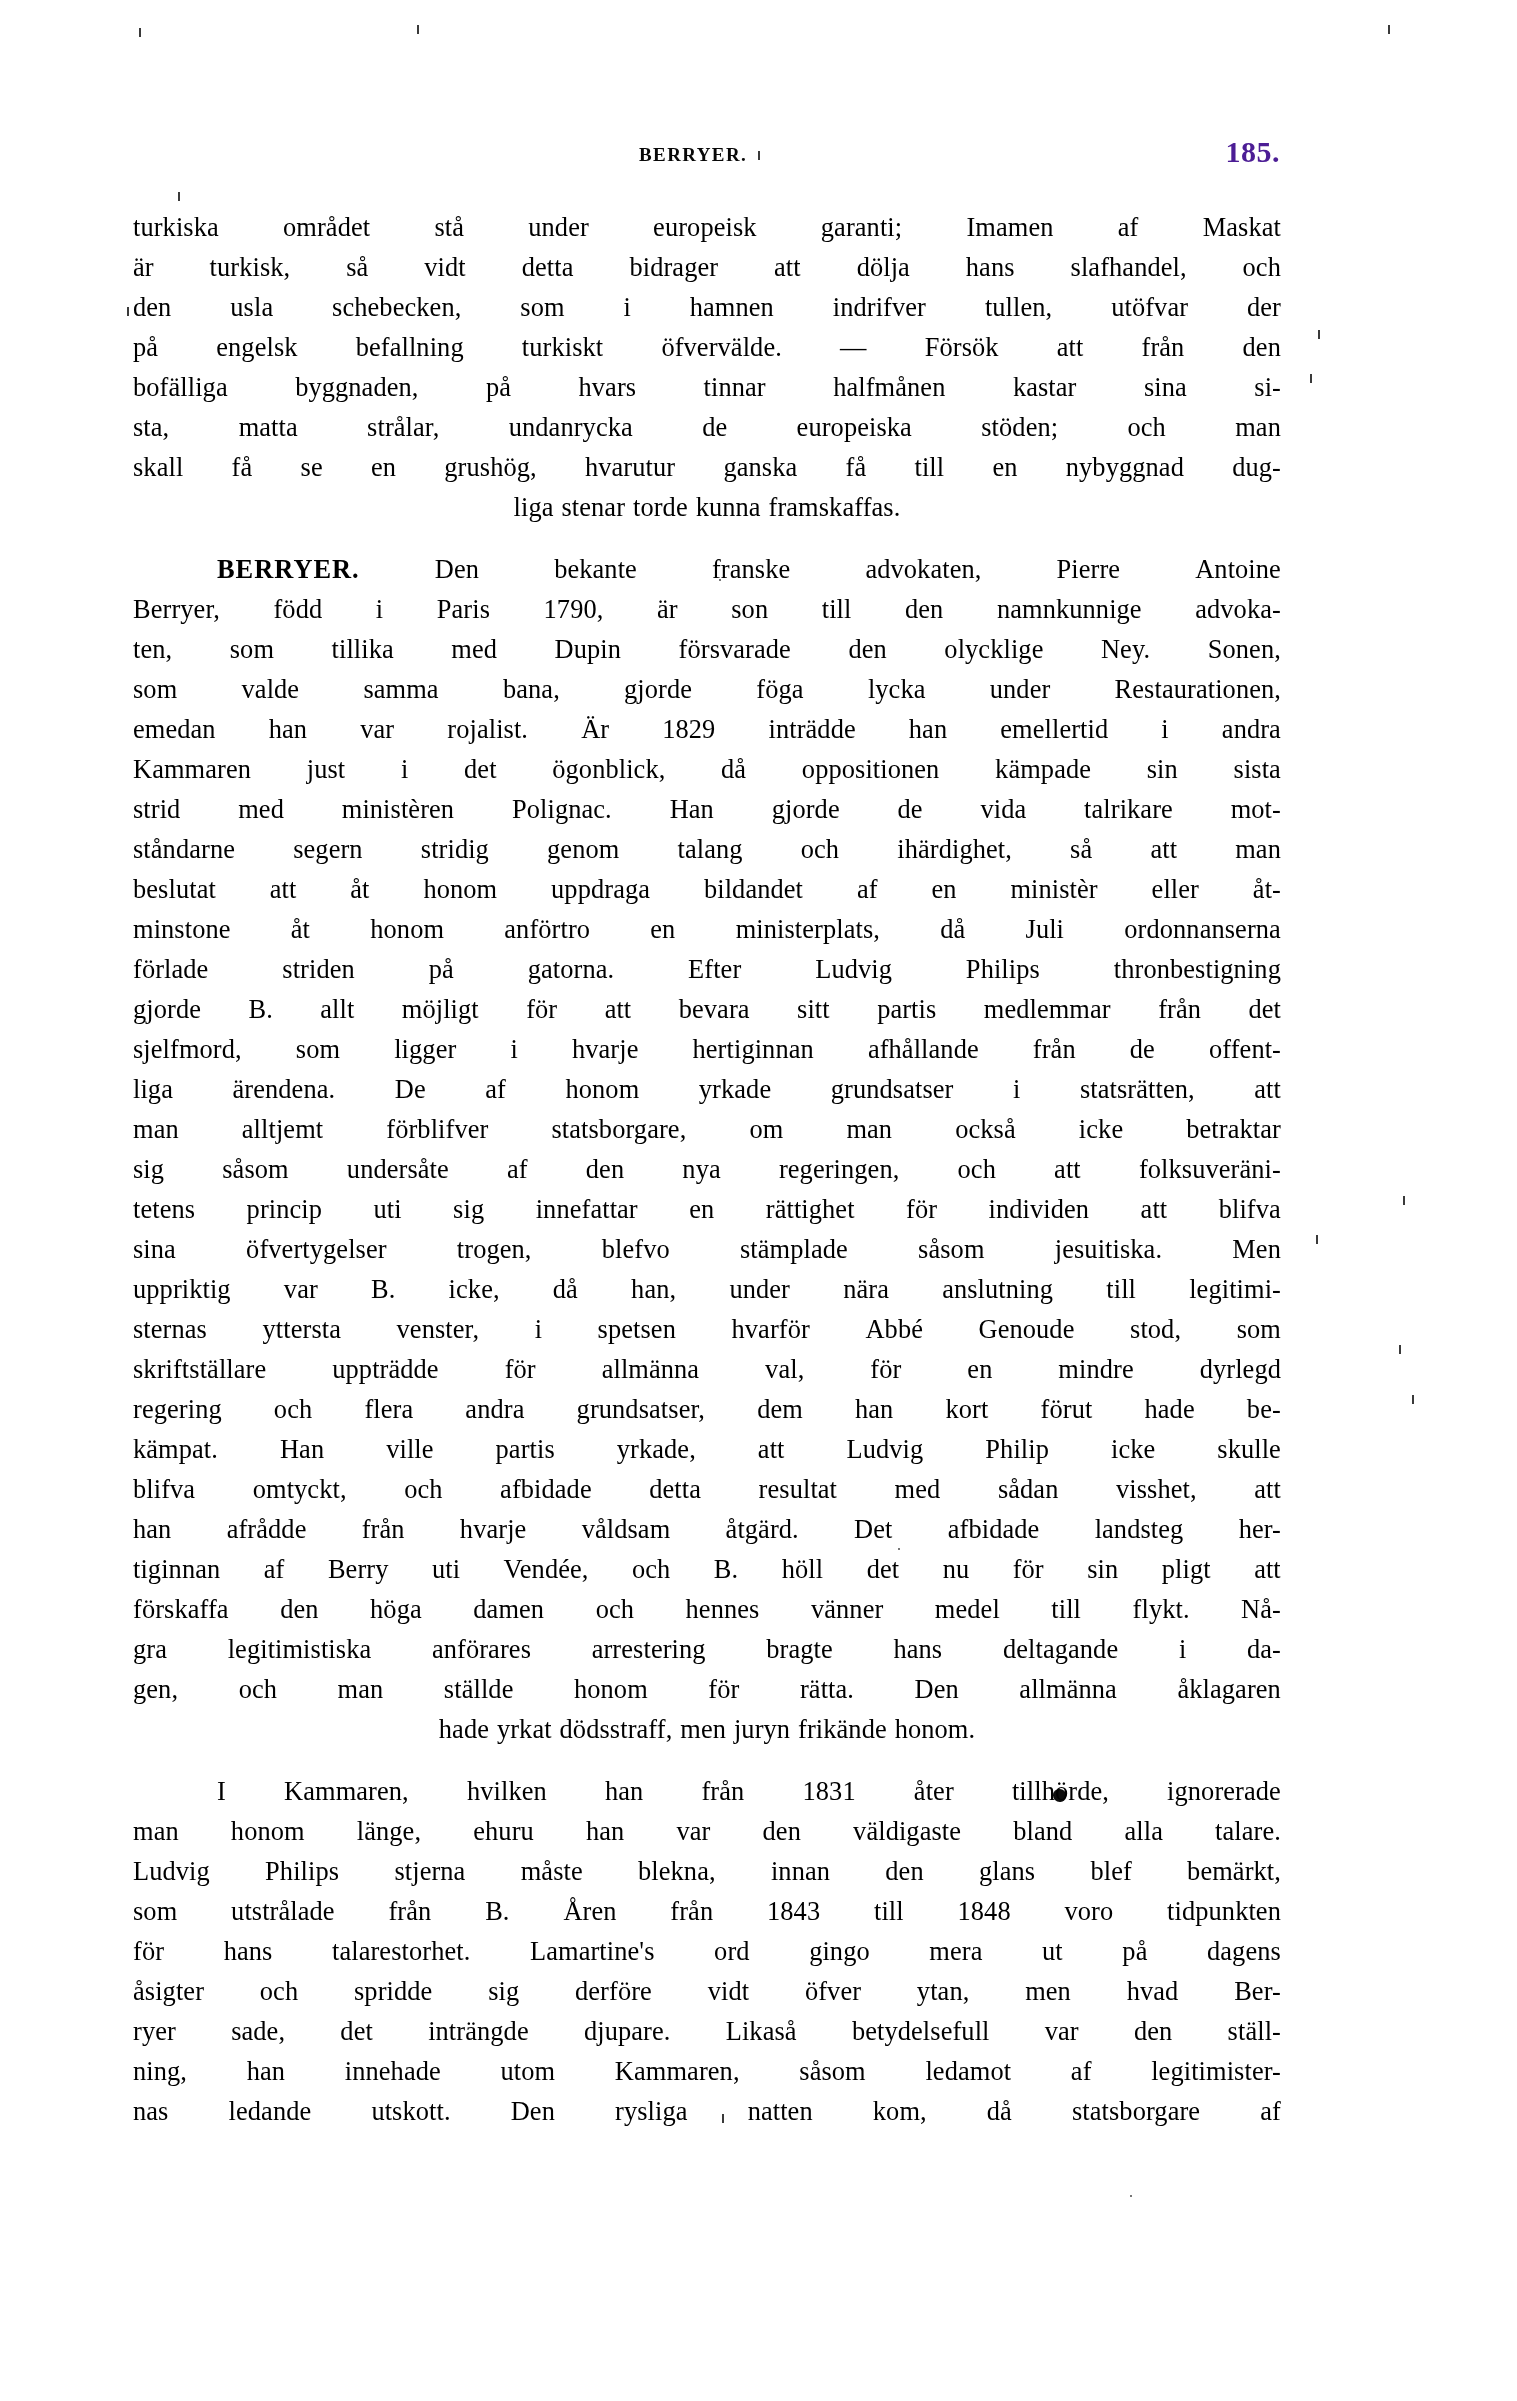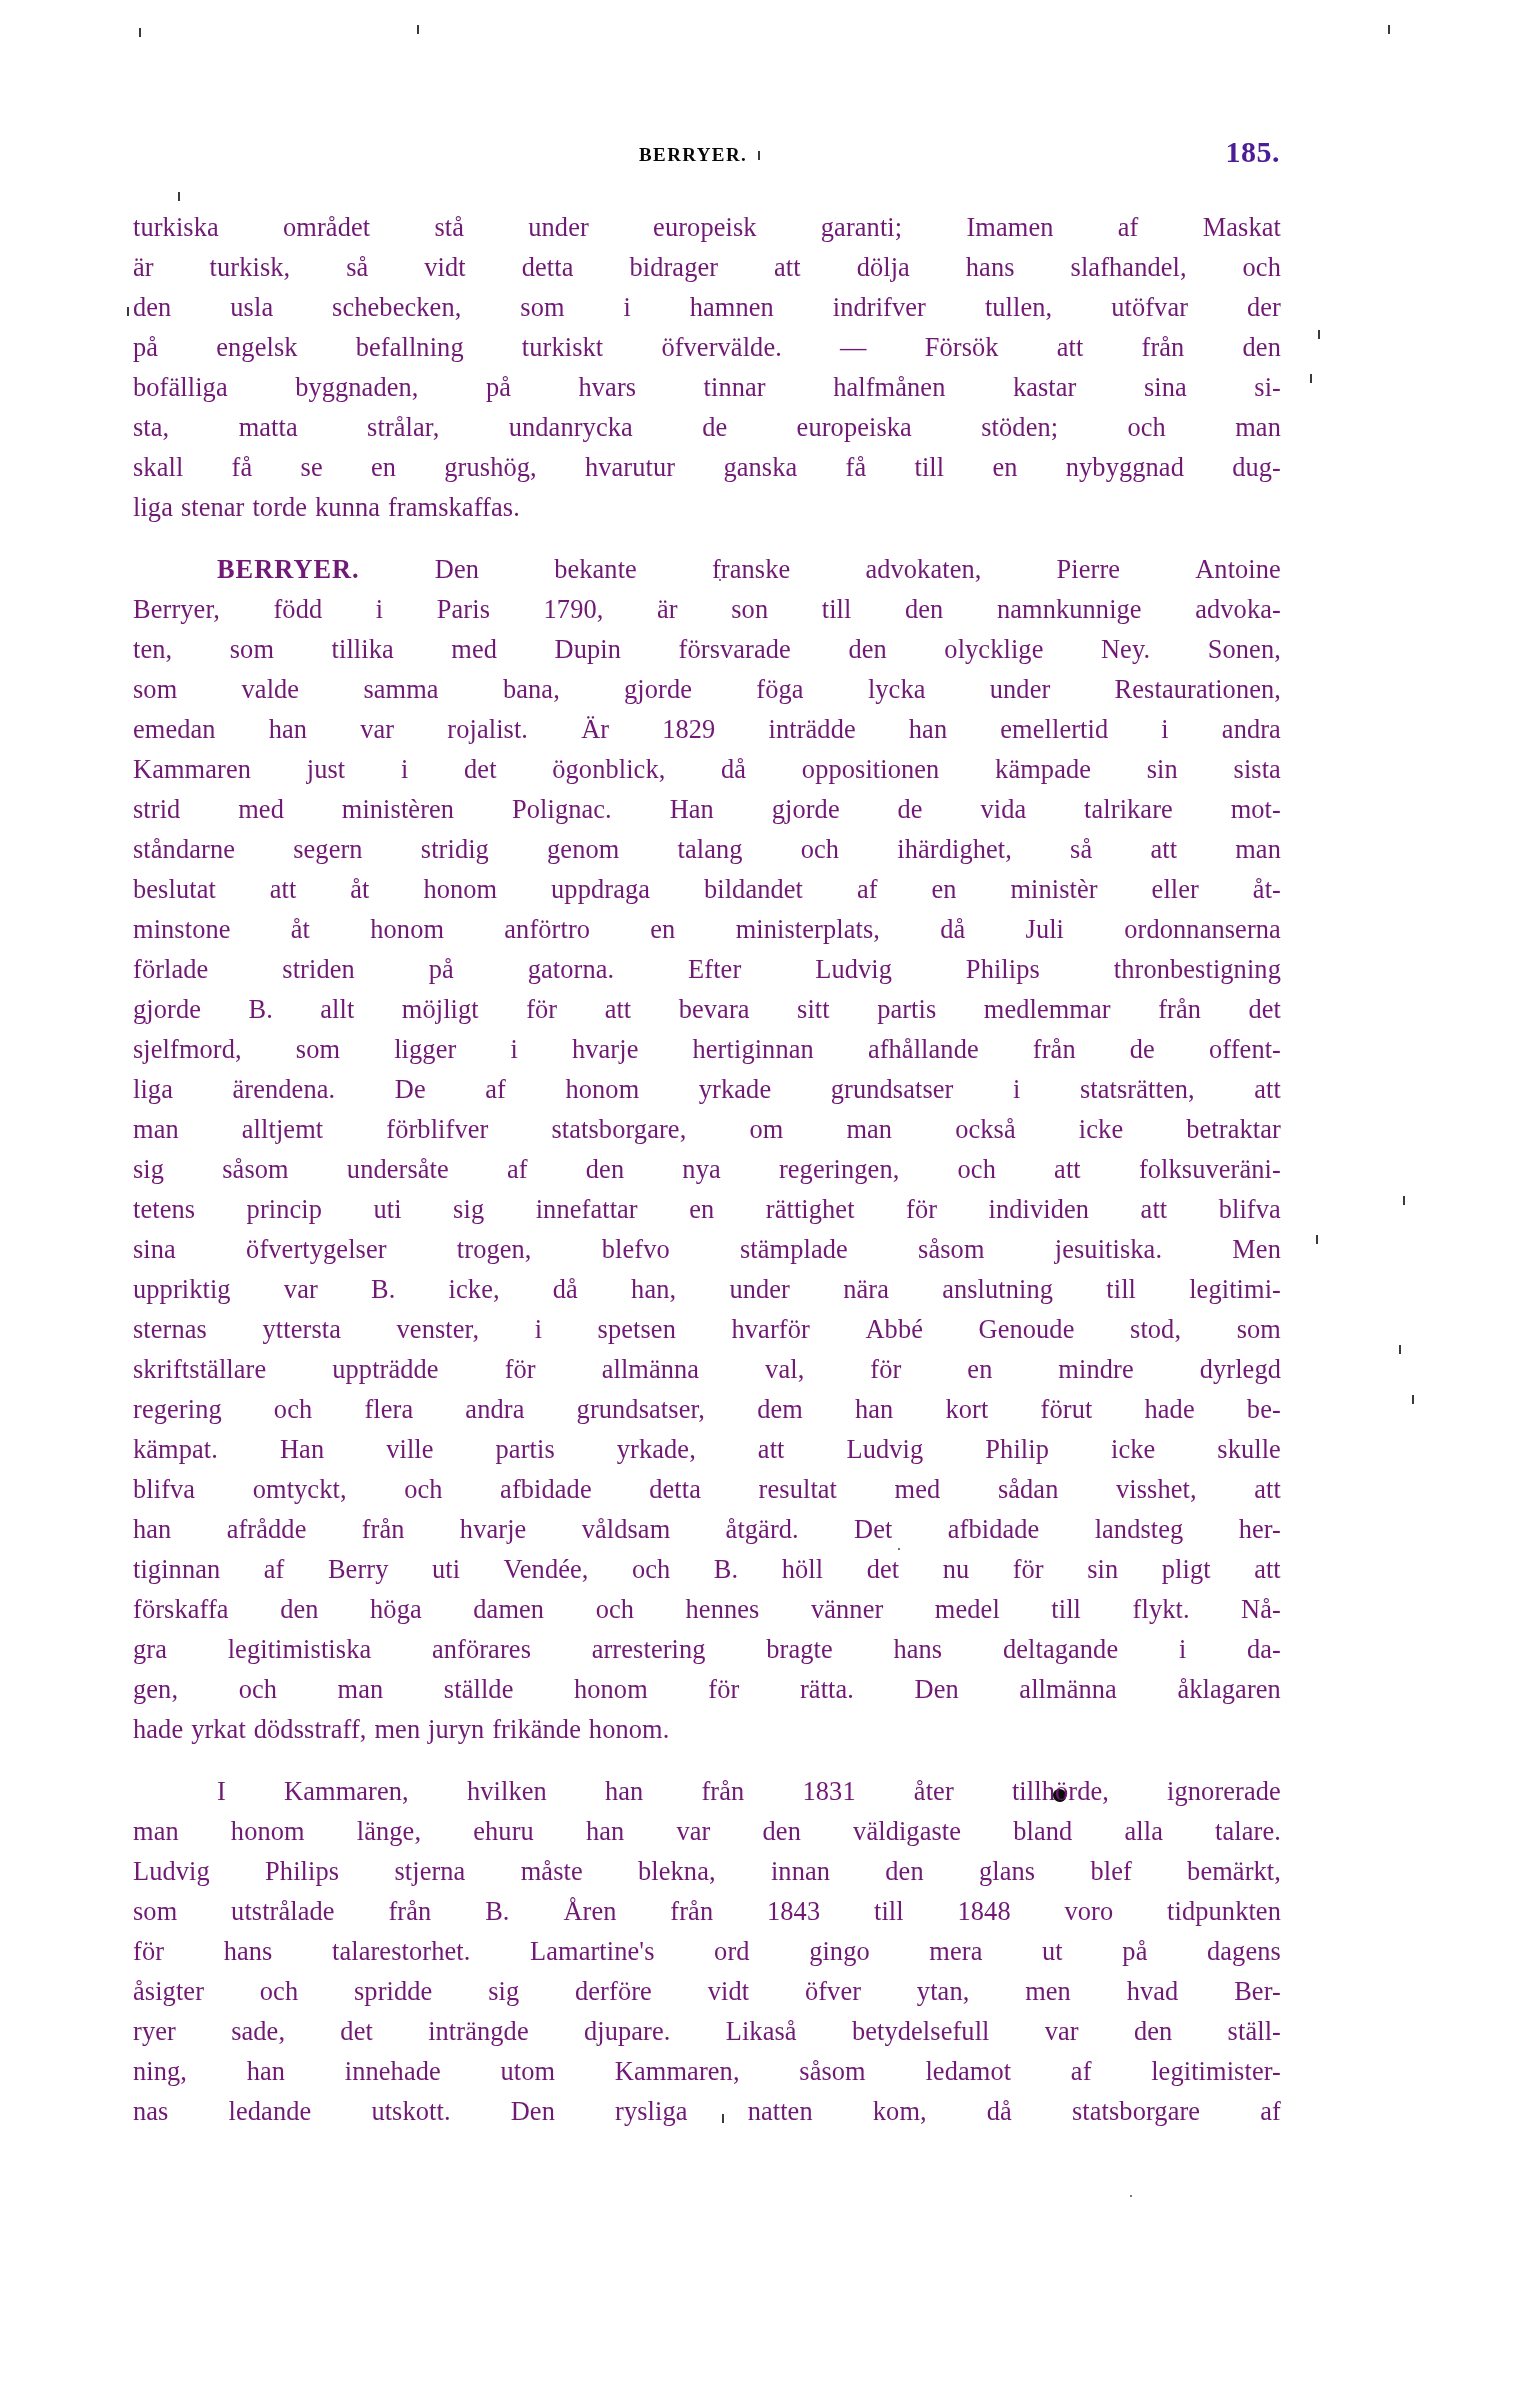--- a/index.html
+++ b/index.html
@@ -65,27 +65,27 @@
   }
 
   
   .line {
     display: flex;
     justify-content: space-between;
     width: 100%;
     height: 40px;
     line-height: 40px;
     font-size: 26.4px;
-    color: #701a75;
+    color: #000000;
     white-space: nowrap;
     letter-spacing: 0.1px;
   }
   .line.last {           
     display: block;
-    text-align: left;
+    text-align: center;
   }
   .line .w {
     display: inline-block;
   }
   .line.last .w + .w {
     margin-left: 0.30em;
   }
 
   
   .line.indent .w:first-child {

